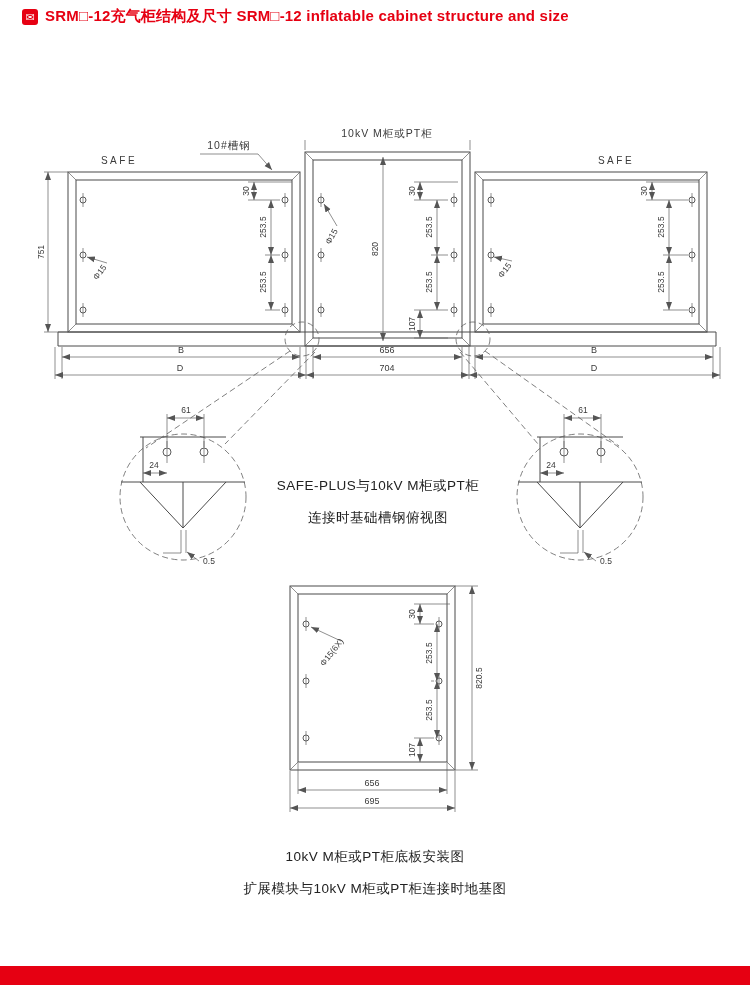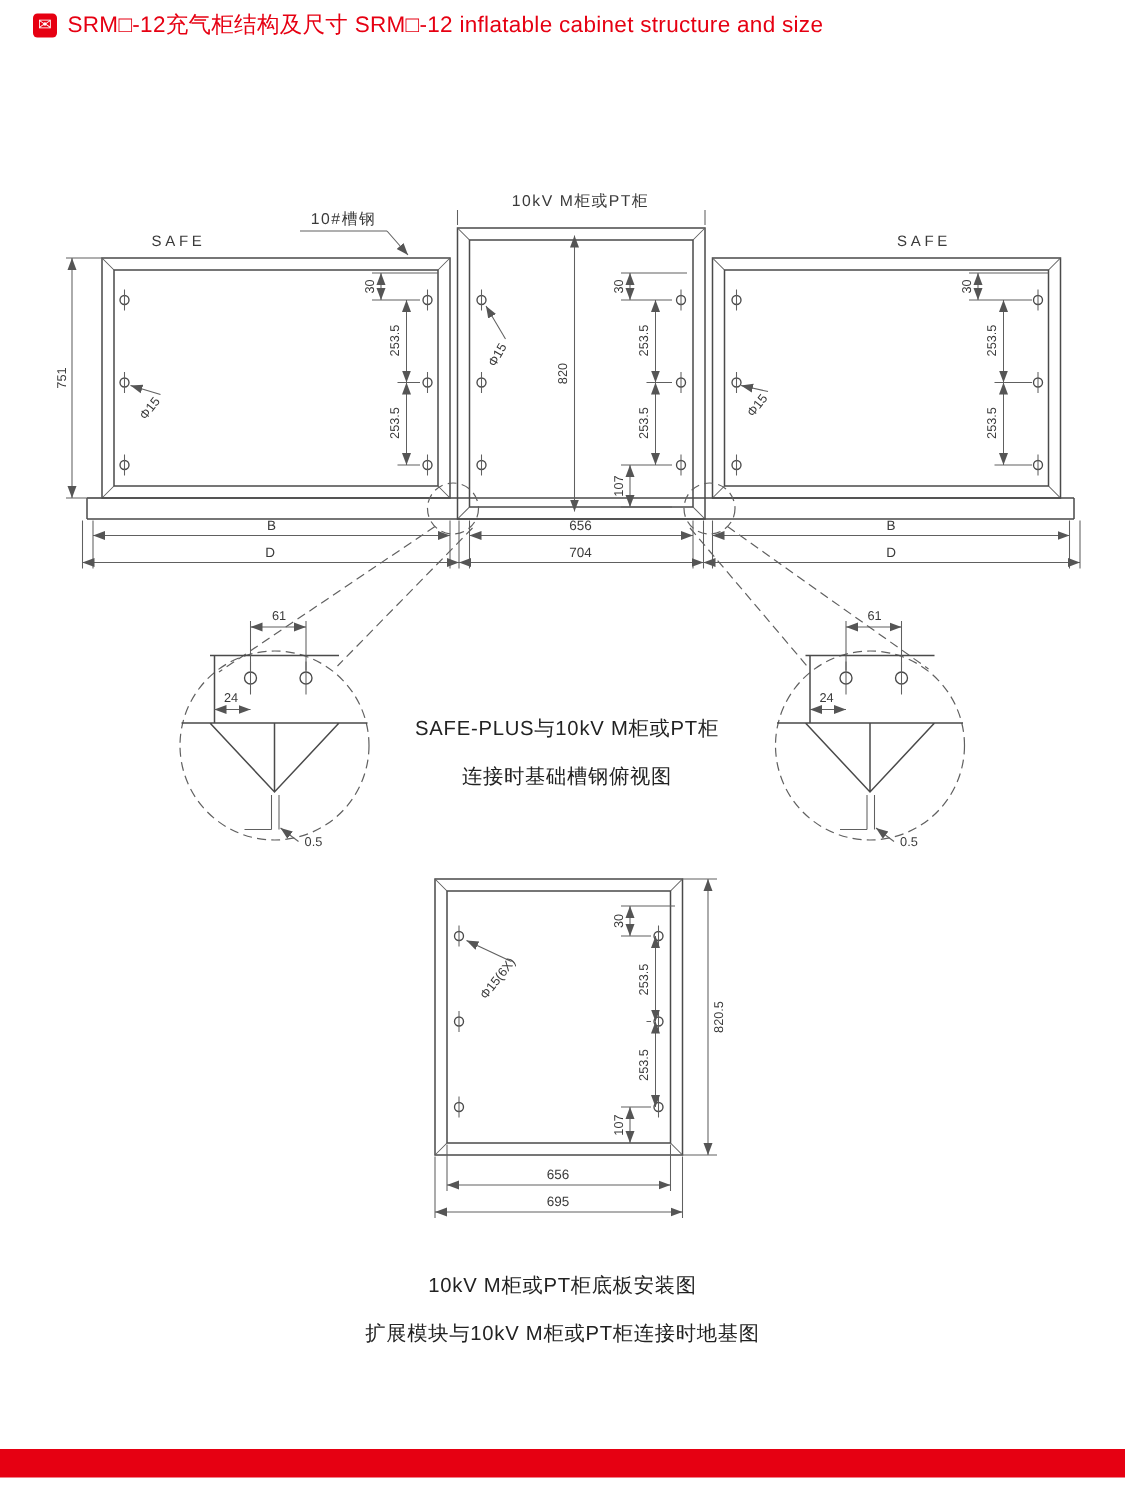--- a/index.html
+++ b/index.html
@@ -5,21 +5,21 @@
   html,body { margin:0; padding:0; }
   body {
     width:750px; height:992px; background:#ffffff; position:relative;
     font-family:"Liberation Sans", sans-serif; overflow:hidden;
   }
   .header { position:absolute; top:7px; left:22px; display:flex; align-items:center; gap:7px; z-index:2; }
   .brand {
     width:16px; height:16px; background:#e60012; color:#fff; font-size:11px;
     line-height:16px; text-align:center; border-radius:3px; display:inline-block;
   }
-  .title { color:#e60012; font-size:15px; letter-spacing:.2px; white-space:nowrap; }
+  .title { color:#e60012; font-size:15px; letter-spacing:.2px; white-space:nowrap;font-weight:bold; }
   .footer { position:absolute; left:0; right:0; bottom:7px; height:19px; background:#e60012; }
   svg { position:absolute; top:0; left:0; }
   svg text { font-family:"Liberation Sans", sans-serif; fill:#3a3a3a; }
   .dim { font-size:8.5px; text-anchor:middle; }
   .num { font-size:9px; text-anchor:middle; }
   .lbl { font-size:10.5px; text-anchor:middle; letter-spacing:1px; }
   .safe { font-size:10px; text-anchor:middle; letter-spacing:2.5px; }
   .cap { font-size:13.5px; text-anchor:middle; letter-spacing:.5px; fill:#222; }
   .o { stroke:#4a4a4a; stroke-width:1; fill:none; }
   .t { stroke:#606060; stroke-width:.7; fill:none; }

